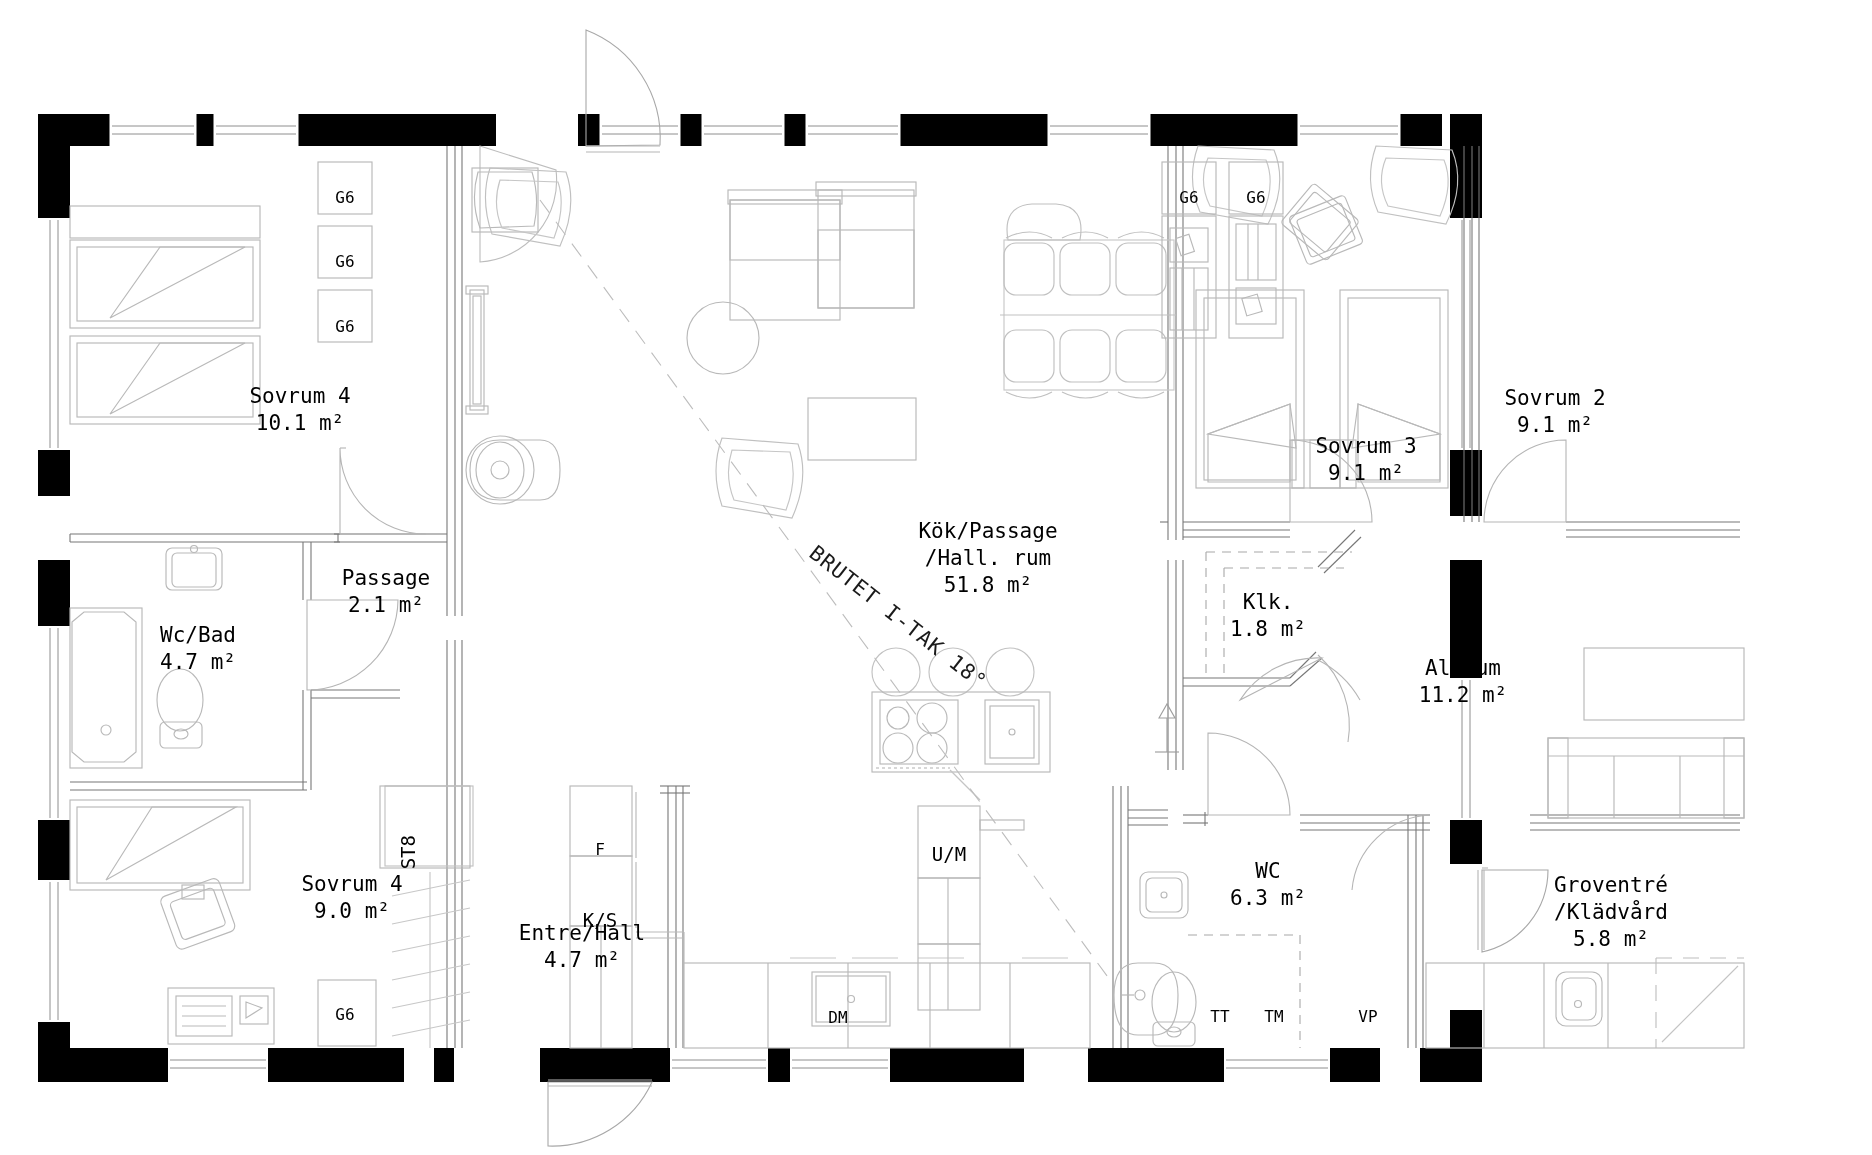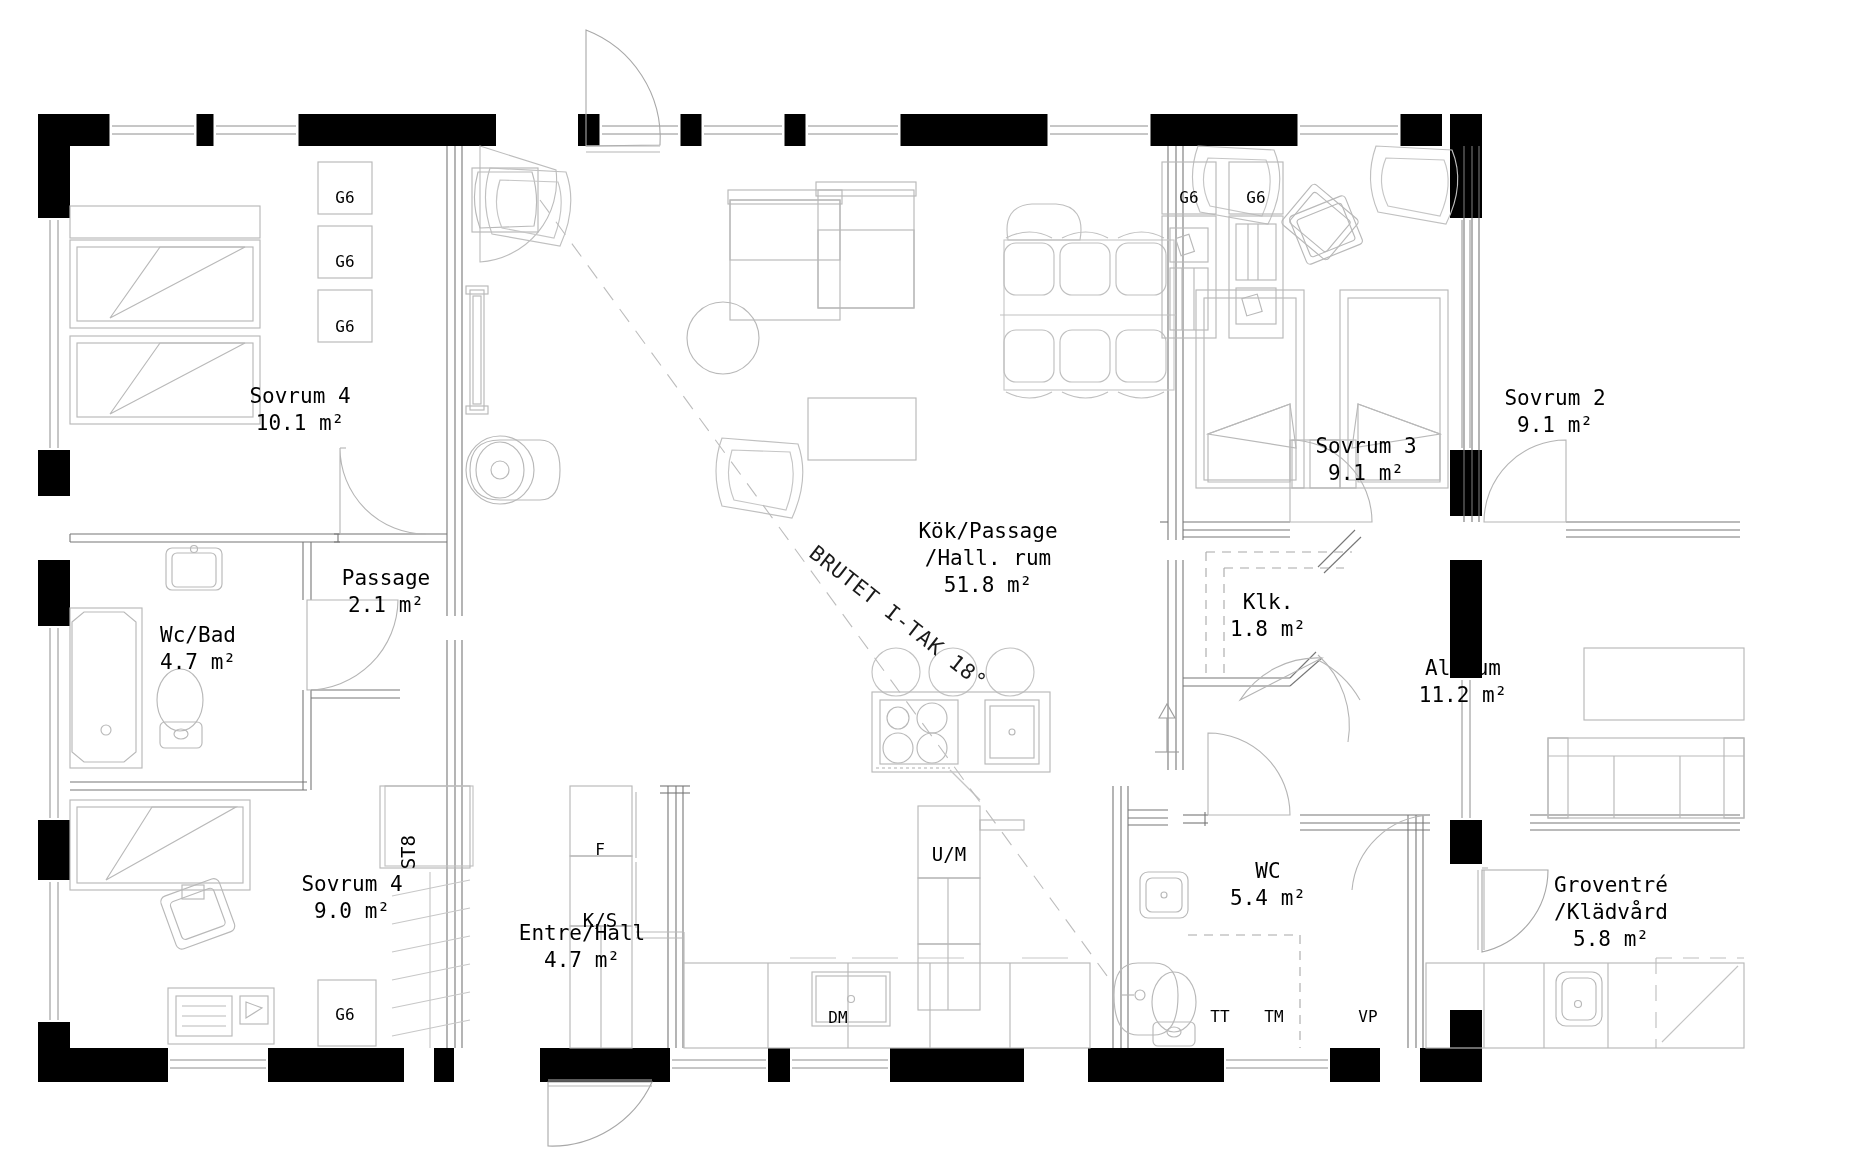--- a/index.html
+++ b/index.html
@@ -592,21 +592,21 @@
       <div class="lbl roomlbl" style="left: 220px; top: 383px; width: 160px;"><span>Sovrum 4</span><span class="area">10.1 m²</span></div>
       <div class="lbl roomlbl" style="left: 311px; top: 565px; width: 150px;"><span>Passage</span><span class="area">2.1 m²</span></div>
       <div class="lbl roomlbl" style="left: 123px; top: 622px; width: 150px;"><span>Wc/Bad</span><span class="area">4.7 m²</span></div>
       <div class="lbl roomlbl" style="left: 272px; top: 871px; width: 160px;"><span>Sovrum 4</span><span class="area">9.0 m²</span></div>
       <div class="lbl roomlbl" style="left: 492px; top: 920px; width: 180px;"><span>Entre/Hall</span><span class="area">4.7 m²</span></div>
       <div class="lbl roomlbl" style="left: 878px; top: 518px; width: 220px;"><span>Kök/Passage</span><br><span>/Hall. rum</span><span class="area">51.8 m²</span></div>
       <div class="lbl roomlbl" style="left: 1286px; top: 385px; width: 160px; margin-top: 48px;"><span>Sovrum 3</span><span class="area">9.1 m²</span></div>
       <div class="lbl roomlbl" style="left: 1475px; top: 385px; width: 160px;"><span>Sovrum 2</span><span class="area">9.1 m²</span></div>
       <div class="lbl roomlbl" style="left: 1198px; top: 589px; width: 140px;"><span>Klk.</span><span class="area">1.8 m²</span></div>
       <div class="lbl roomlbl" style="left: 1383px; top: 655px; width: 160px;"><span>Allrum</span><span class="area">11.2 m²</span></div>
-      <div class="lbl roomlbl" style="left: 1198px; top: 858px; width: 140px;"><span>WC</span><span class="area">5.4 m²</span></div>
+      <div class="lbl roomlbl" style="left: 1198px; top: 858px; width: 140px;"><span>WC</span><span class="area">6.3 m²</span></div>
       <div class="lbl roomlbl" style="left: 1521px; top: 872px; width: 180px;"><span>Groventré</span><br><span>/Klädvård</span><span class="area">5.8 m²</span></div>
     </div>
   <div id="tag-labels">
       <div class="lbl tag" style="left: 315px; top: 188px; width: 60px;">G6</div>
       <div class="lbl tag" style="left: 315px; top: 252px; width: 60px;">G6</div>
       <div class="lbl tag" style="left: 315px; top: 317px; width: 60px;">G6</div>
       <div class="lbl tag" style="left: 315px; top: 1005px; width: 60px;">G6</div>
       <div class="lbl tag" style="left: 1159px; top: 188px; width: 60px;">G6</div>
       <div class="lbl tag" style="left: 1226px; top: 188px; width: 60px;">G6</div>
       <div class="lbl tag-sm vert" style="left: 368px; top: 840px; width: 80px;">ST8</div>

